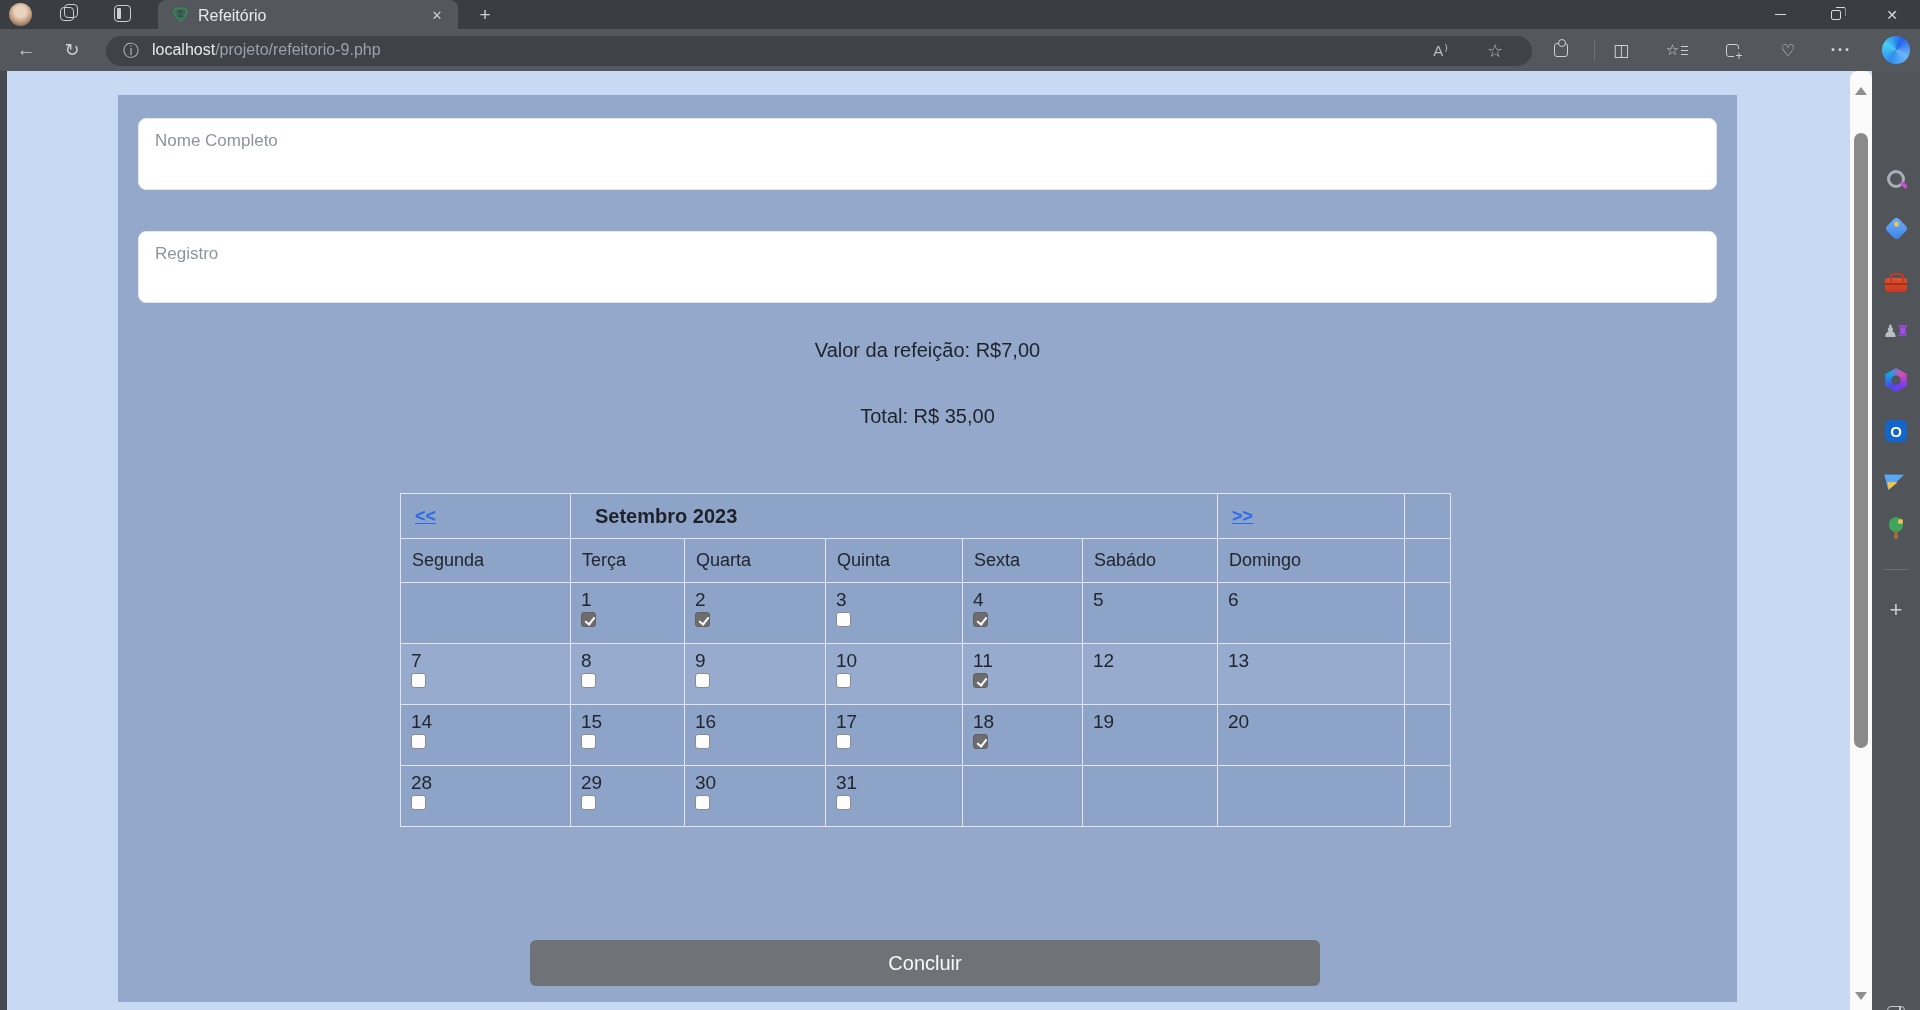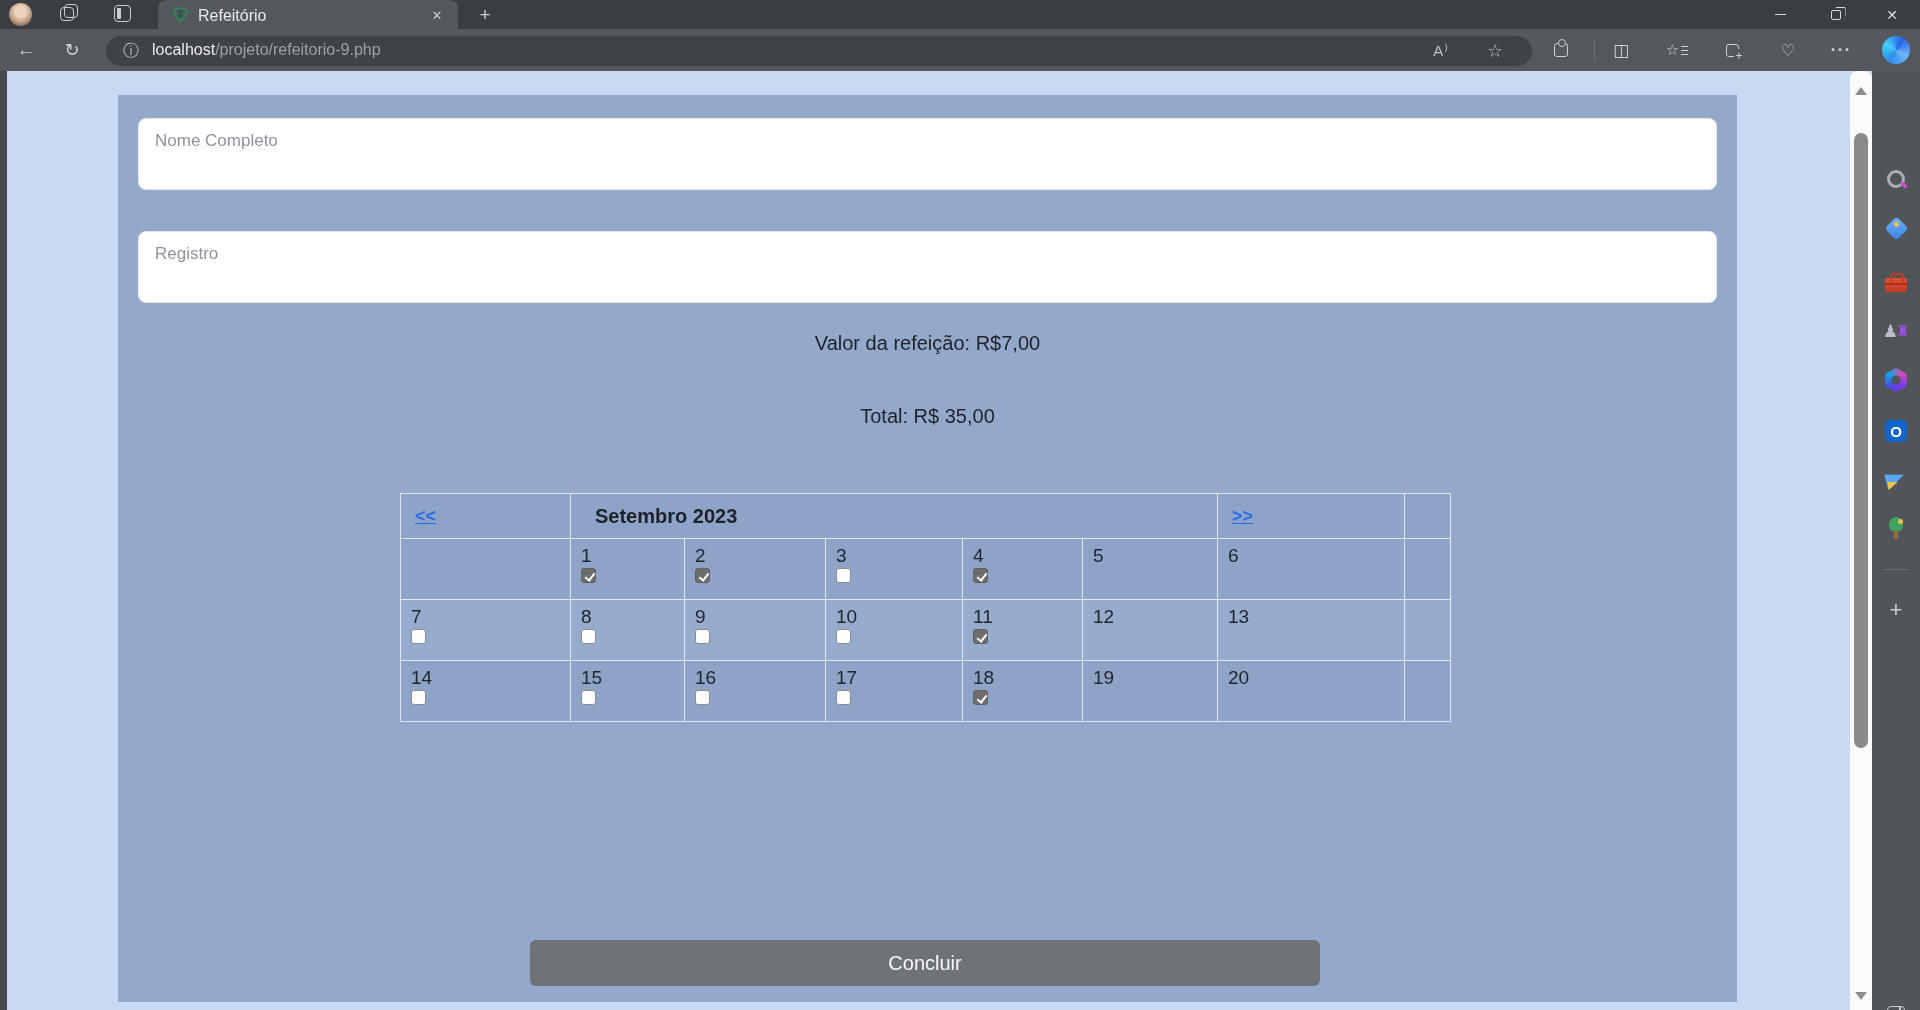--- a/index.html
+++ b/index.html
@@ -184,21 +184,21 @@
     <span class="copilot"></span>
   </span>
 
 <div class="winedge"></div>
 <div class="pagebg">
   <div class="content">
 
     <input class="field" style="top: 136px;" placeholder="Registro">
     <input class="field" style="top: 23px;" placeholder="Nome Completo">
 
-    <div class="centertext" style="top:237px;">Valor da refeição: R$7,00</div>
+    <div class="centertext" style="top:244px;">Valor da refeição: R$7,00</div>
     <div class="centertext" style="top:310px;">Total: R$ 35,00</div>
 
     <table class="cal">
       <colgroup>
         <col style="width:170px">
           <col style="width:114px">
           <col style="width:141px">
           <col style="width:137px">
         <col style="width:120px">
           <col style="width:135px">
@@ -211,20 +211,30 @@
             <a class="nav" href="#">&lt;&lt;</a>
           </td>
           <td colspan="5" class="navcell">
             <span class="monthtitle">Setembro 2023</span>
           </td>
           <td class="navcell">
             <a class="nav" href="#">&gt;&gt;</a>
           </td>
           <td></td>
         </tr>
+        <tr class="hdr wdays" style="height:44px;">
+            <th>Segunda</th>
+            <th>Terça</th>
+            <th>Quarta</th>
+            <th>Quinta</th>
+            <th>Sexta</th>
+            <th>Sabádo</th>
+            <th>Domingo</th>
+            <th></th>
+          </tr>
       </tbody>
       <tbody>
           <tr class="row-dark" style="height: 61px;">
             <td class="daycell"></td>
             <td class="daycell"><div class="daynum">1</div><span class="cb checked"></span></td>
             <td class="daycell"><div class="daynum">2</div><span class="cb checked"></span></td>
             <td class="daycell"><div class="daynum">3</div><span class="cb unchecked"></span></td>
             <td class="daycell"><div class="daynum">4</div><span class="cb checked"></span></td>
             <td class="daycell">
               <div class="daynum">5</div>
@@ -255,20 +265,30 @@
             <td class="daycell"><div class="daynum">17</div><span class="cb unchecked"></span></td>
             <td class="daycell"><div class="daynum">18</div><span class="cb checked"></span></td>
             <td class="daycell">
               <div class="daynum">19</div>
             </td>
             <td class="daycell">
               <div class="daynum">20</div>
             </td>
             <td></td>
           </tr>
+          <tr class="row-dark" style="height: 61px;">
+            <td class="daycell"><div class="daynum">28</div><span class="cb unchecked"></span></td>
+            <td class="daycell"><div class="daynum">29</div><span class="cb unchecked"></span></td>
+            <td class="daycell"><div class="daynum">30</div><span class="cb unchecked"></span></td>
+            <td class="daycell"><div class="daynum">31</div><span class="cb unchecked"></span></td>
+            <td class="daycell"></td>
+            <td class="daycell"></td>
+            <td class="daycell"></td>
+            <td></td>
+          </tr>
         </tbody>
     </table>
 
     <button class="bigbtn">Concluir</button>
   </div>
 </div>
 
 <div class="scrollbar">
   <span class="tri-up"></span>
   <span class="sb-thumb"></span>

